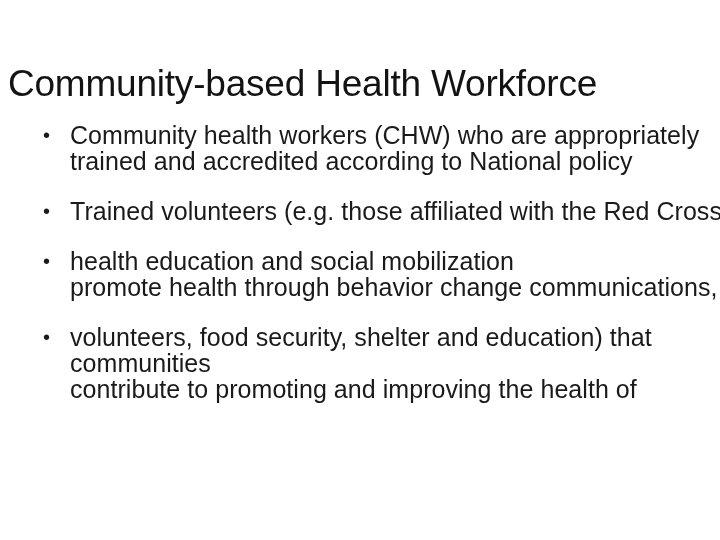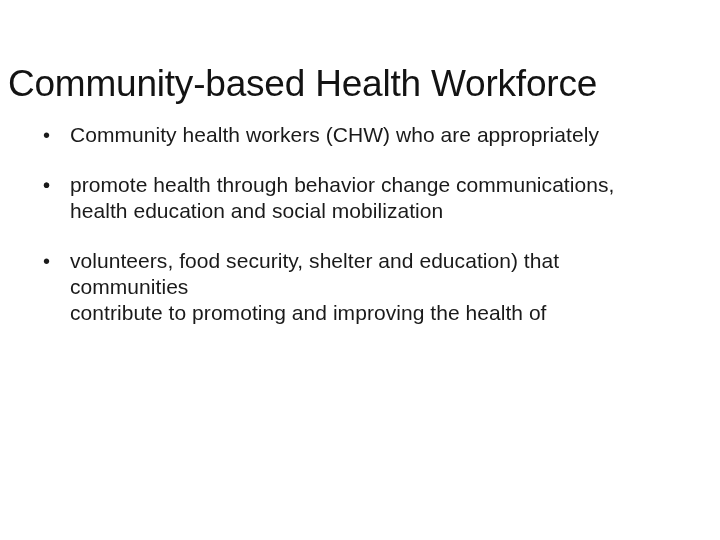--- a/index.html
+++ b/index.html
@@ -61,21 +61,21 @@
     left: 7px;
     top: 0;
     width: 14px;
     font-size: 20px;
     line-height: 26px;
     color: #1a1a1a;
     text-align: left;
   }
 
   .bullet-text {
-    font-size: 21px;
+    font-size: 25px;
     line-height: 26px;
     font-weight: 400;
     color: #1a1a1a;
     letter-spacing: 0.05px;
   }
 
   .bullet-line {
     display: block;
     white-space: nowrap;
   }
@@ -86,34 +86,36 @@
 <div class="slide">
 
   <h1 class="slide-title">Community-based Health Workforce</h1>
 
   <div class="body-area">
 
     <div class="bullet-item">
       <span class="bullet-marker">•</span>
       <span class="bullet-text">
         <span class="bullet-line">Community health workers (CHW) who are appropriately</span>
+        <span class="bullet-line">trained and accredited according to National policy</span>
       </span>
     </div>
 
     <div class="bullet-item">
       <span class="bullet-marker">•</span>
       <span class="bullet-text">
+        <span class="bullet-line">Trained volunteers (e.g. those affiliated with the Red Cross</span>
       </span>
     </div>
 
     <div class="bullet-item">
       <span class="bullet-marker">•</span>
       <span class="bullet-text">
+        <span class="bullet-line">health education and social mobilization</span>
         <span class="bullet-line">promote health through behavior change communications,</span>
-        <span class="bullet-line">health education and social mobilization</span>
       </span>
     </div>
 
     <div class="bullet-item">
       <span class="bullet-marker">•</span>
       <span class="bullet-text">
         <span class="bullet-line">volunteers, food security, shelter and education) that</span>
         <span class="bullet-line">communities</span>
         <span class="bullet-line">contribute to promoting and improving the health of</span>
       </span>

